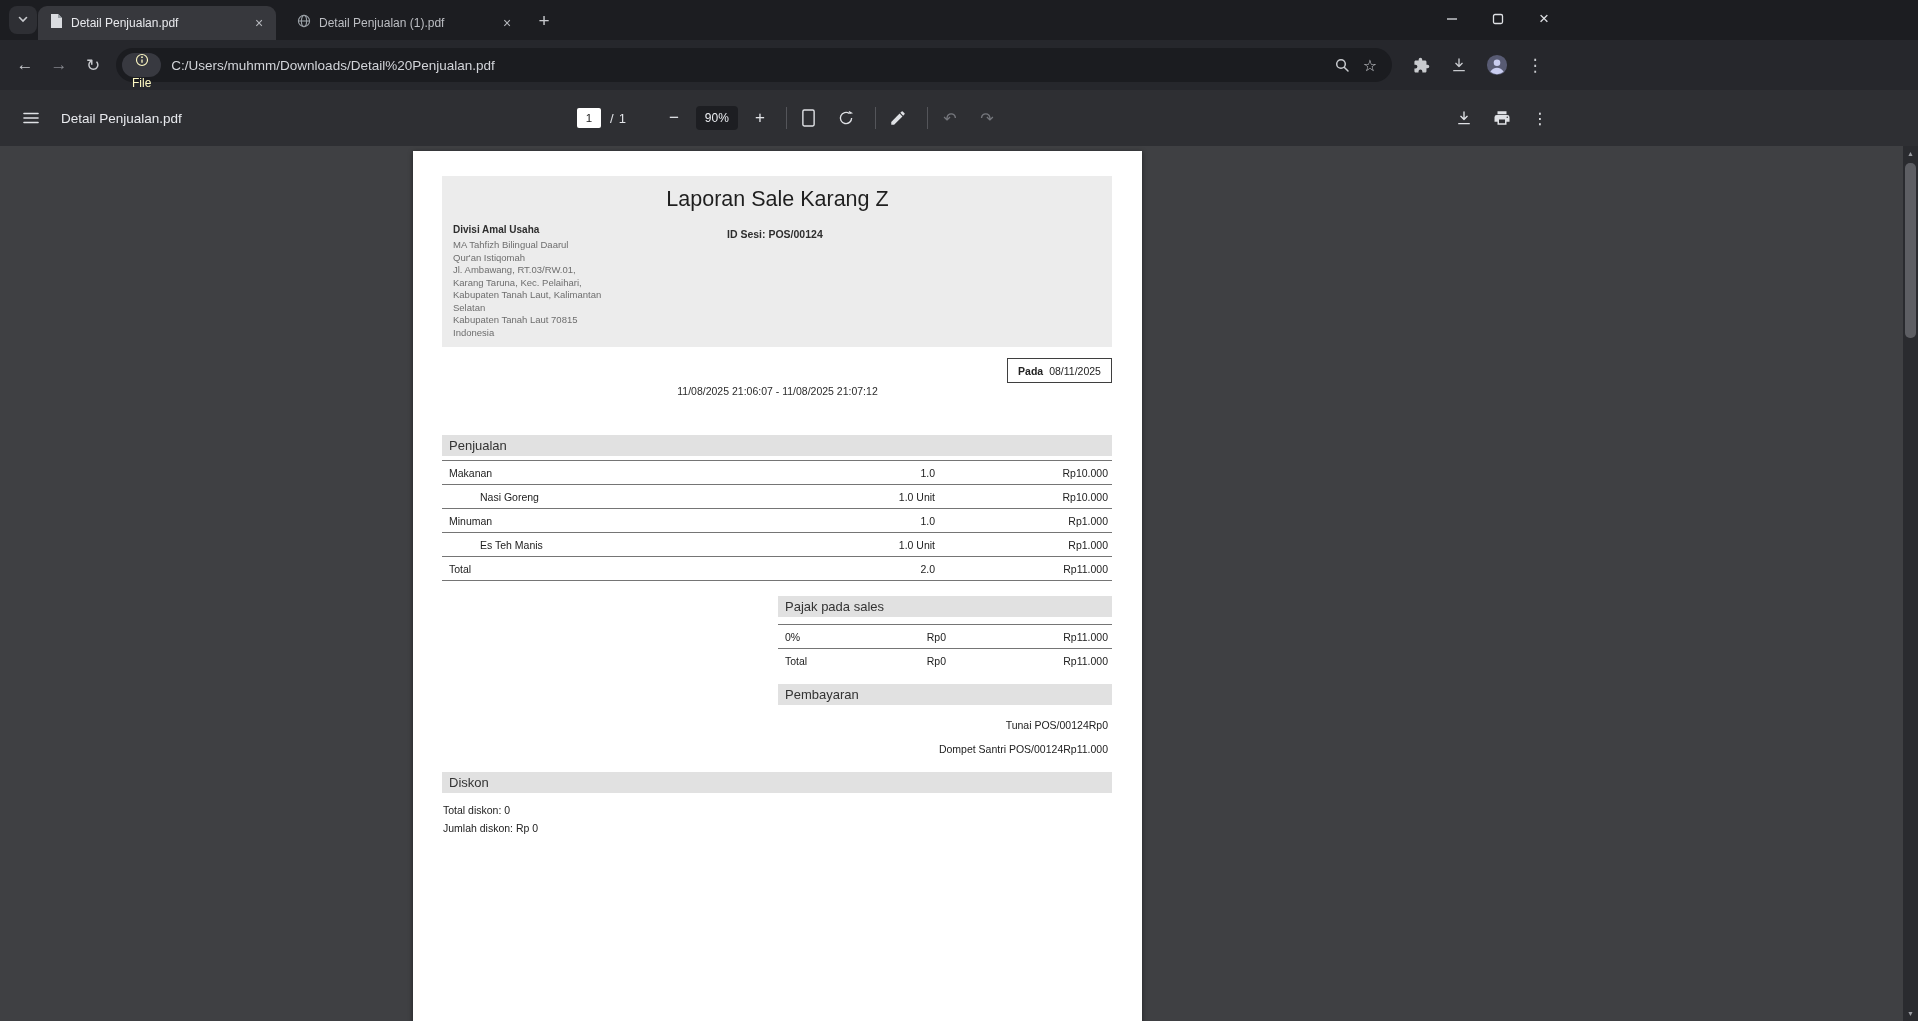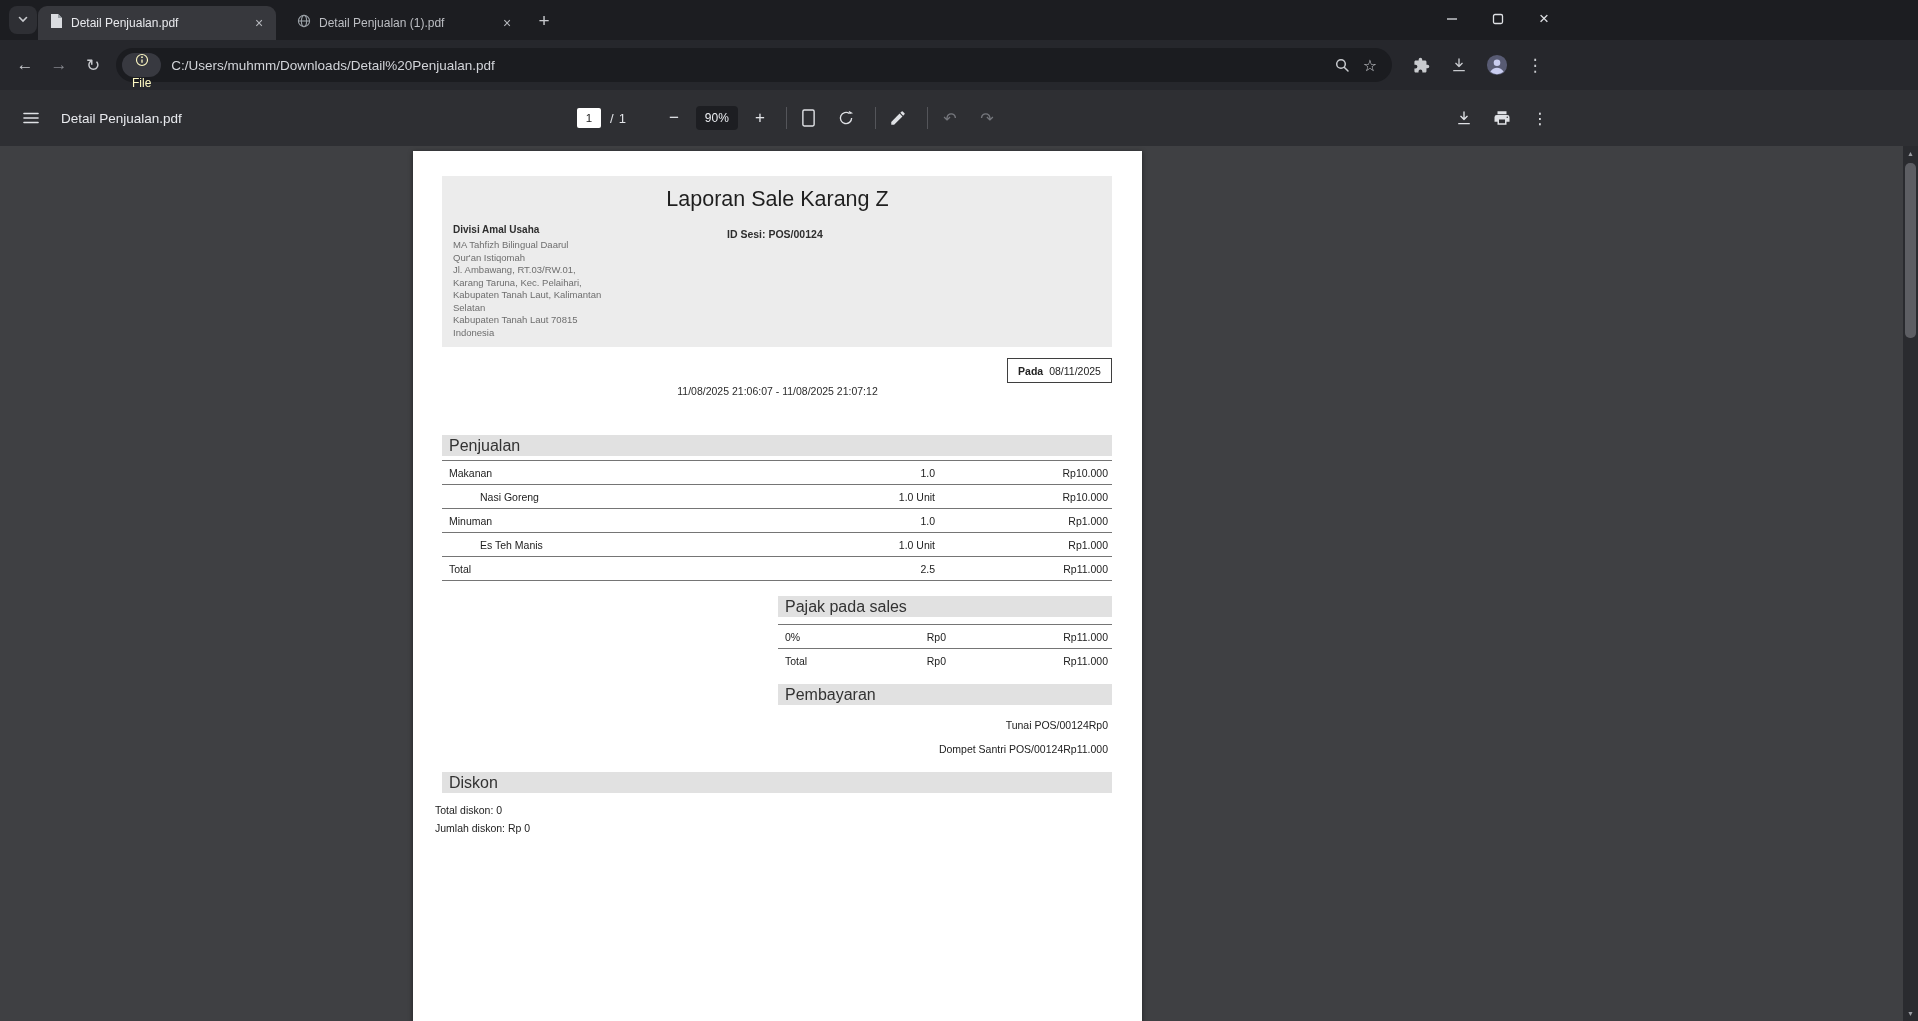--- a/index.html
+++ b/index.html
@@ -73,21 +73,21 @@
   .doc-title { position:absolute; left:0; width:100%; top:36px; text-align:center; font-size:21.5px; color:#1f1f1f; }
   .company-name { position:absolute; left:40px; top:73px; font-size:10px; font-weight:bold; color:#2e2e2e; }
   .company-address { position:absolute; left:40px; top:88px; width:178px; font-size:9.5px; line-height:12.5px; color:#6e6e6e; }
   .session-id { position:absolute; left:314px; top:77px; font-size:10.5px; font-weight:bold; color:#2e2e2e; }
   .date-box { position:absolute; left:594px; top:207px; width:105px; height:25px; border:1px solid #3f3f3f;
               background:#fff; display:flex; align-items:center; justify-content:center; gap:6px;
               font-size:10.5px; color:#222; }
   .date-box .lbl { font-weight:bold; }
   .period { position:absolute; left:0; width:100%; top:234px; text-align:center; font-size:10.5px; color:#2b2b2b; }
 
-  .section-bar { height:21px; background:#e1e1e1; font-size:16px; color:#333; line-height:21px; padding-left:7px; }
+  .section-bar { height:21px; background:#e1e1e1; font-size:13px; color:#333; line-height:21px; padding-left:7px; }
 
   .sales { position:absolute; left:29px; top:284px; width:670px; }
   .sales-rows { margin-top:4px; border-top:1px solid #757575; }
   .s-row { height:24px; display:flex; align-items:center; border-bottom:1px solid #757575; font-size:10.5px; color:#222; }
   .s-name { flex:1; padding-left:7px; }
   .s-row.indent .s-name { padding-left:38px; }
   .s-qty { width:180px; text-align:right; }
   .s-amt { width:177px; text-align:right; padding-right:4px; }
 
   .tax { position:absolute; left:365px; top:445px; width:334px; }
@@ -98,21 +98,21 @@
   .t-base { width:115px; text-align:right; }
   .t-amt { width:166px; text-align:right; padding-right:4px; }
 
   .payments { position:absolute; left:365px; top:533px; width:334px; }
   .pay-rows { margin-top:8px; }
   .p-row { height:24px; display:flex; align-items:center; font-size:10.5px; color:#222; }
   .p-label { flex:1; padding-left:7px;text-align:right; }
   .p-amt { text-align:right; padding-right:4px; }
 
   .discount-bar { position:absolute; left:29px; top:621px; width:670px; }
-  .discount-lines { position:absolute; left:22px; top:650px; font-size:10.5px; color:#222; line-height:18px; }
+  .discount-lines { position:absolute; left:30px; top:650px; font-size:10.5px; color:#222; line-height:18px; }
 </style>
 </head>
 <body>
 
 <div class="screen">
 
   <div class="tabstrip">
     <button class="tab-search-btn">
       <span>
         <svg width="12" height="12" viewBox="0 0 12 12">
@@ -316,21 +316,21 @@
             <span class="s-qty">1.0</span>
             <span class="s-amt">Rp1.000</span>
           </div>
           <div class="s-row indent">
             <span class="s-name">Es Teh Manis</span>
             <span class="s-qty">1.0 Unit</span>
             <span class="s-amt">Rp1.000</span>
           </div>
           <div class="s-row">
             <span class="s-name">Total</span>
-            <span class="s-qty">2.5</span>
+            <span class="s-qty">2.0</span>
             <span class="s-amt">Rp11.000</span>
           </div>
         </div>
       </div>
 
       <div class="tax">
         <div class="section-bar">Pajak pada sales</div>
         <div class="tax-rows">
           <div class="t-row line">
             <span class="t-label">0%</span>

